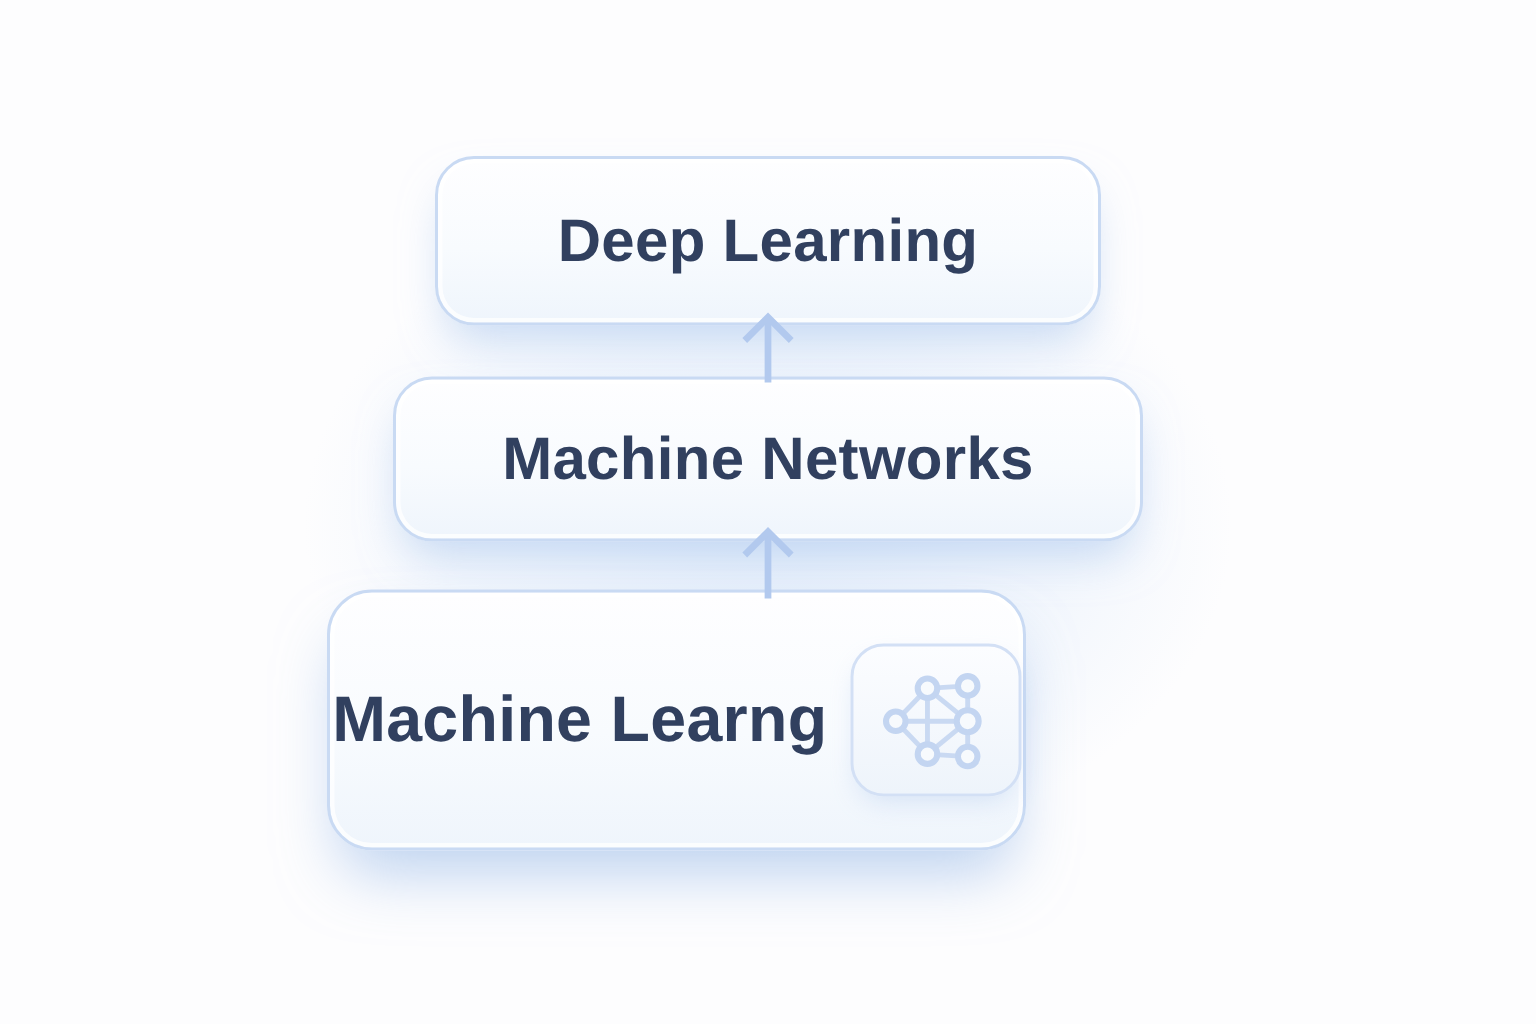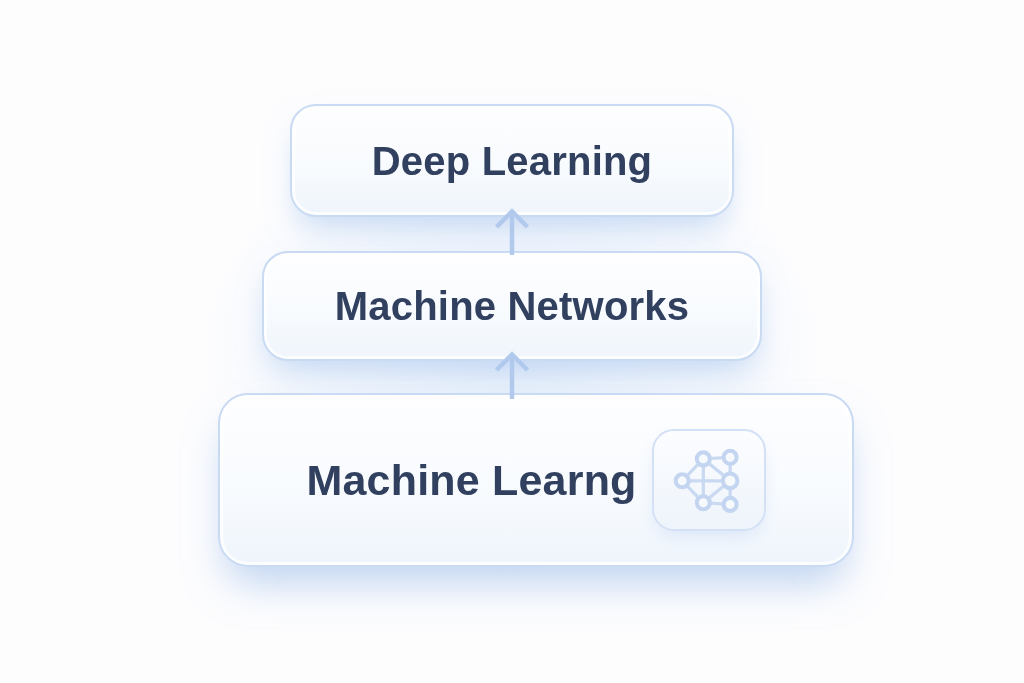--- a/index.html
+++ b/index.html
@@ -47,21 +47,21 @@
     width: 444px; height: 113px;
     font-size: 40px;
   }
   .card-neural {
     left: 262px; top: 251px;
     width: 500px; height: 110px;
     font-size: 40px;
   }
   .card-machine {
     left: 218px; top: 393px;
-    width: 636px; height: 174px;
+    width: 466px; height: 174px;
     font-size: 43px;
     gap: 15px;
     border-radius: 30px;
     box-shadow:
       0 24px 42px -10px rgba(150, 185, 232, 0.65),
       inset 0 0 0 3px rgba(255, 255, 255, 0.75);
   }
   .card-label { line-height: 1; white-space: nowrap; }
   .icon-card {
     box-sizing: border-box;

